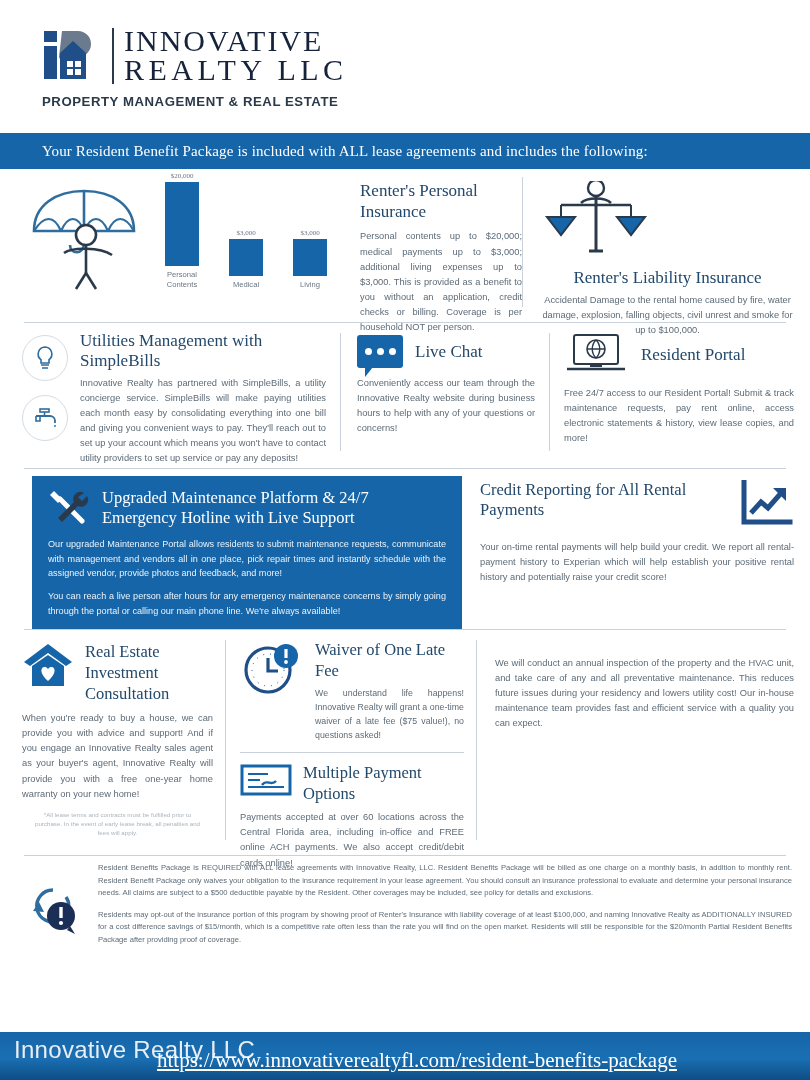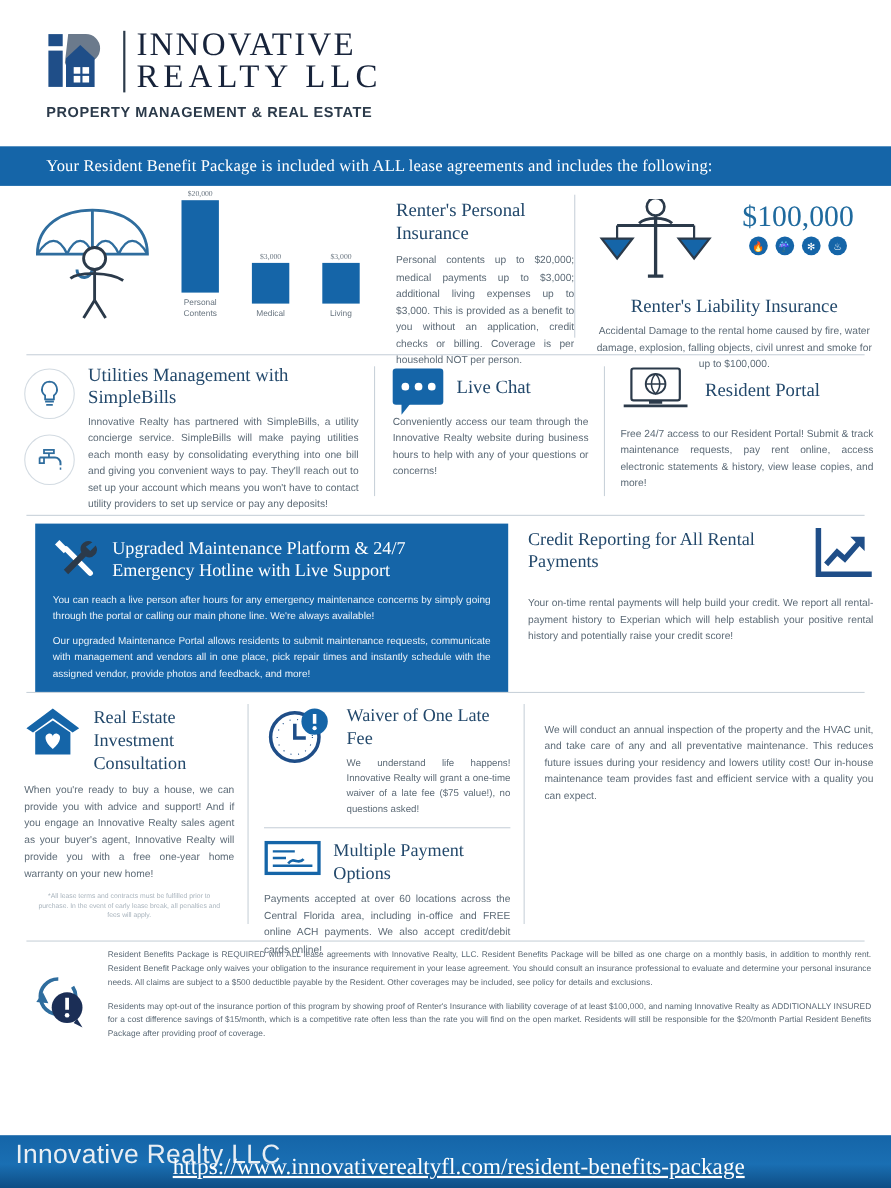--- a/index.html
+++ b/index.html
@@ -166,29 +166,20 @@
           <path d="M55 15 L55 70" stroke="#2b3a4a" stroke-width="3"></path>
           <path d="M48 70 L62 70" stroke="#2b3a4a" stroke-width="3"></path>
           <path d="M20 24 L90 24" stroke="#2b3a4a" stroke-width="2.6"></path>
           <path d="M40 22 C46 16 64 16 70 22" stroke="#2b3a4a" stroke-width="2.6" fill="none"></path>
           <path d="M20 24 L20 36" stroke="#2b3a4a" stroke-width="2"></path>
           <path d="M90 24 L90 36" stroke="#2b3a4a" stroke-width="2"></path>
           <path d="M6 36 L34 36 L20 54 Z" fill="#1565a8" stroke="#2b3a4a" stroke-width="2"></path>
           <path d="M76 36 L104 36 L90 54 Z" fill="#1565a8" stroke="#2b3a4a" stroke-width="2"></path>
         </svg>
       </div>
-      <div style="flex:1;">
-        <div class="liab-amount">$100,000</div>
-        <div class="pill-row">
-          <div class="pill">🔥</div>
-          <div class="pill">☔</div>
-          <div class="pill">✻</div>
-          <div class="pill">♨</div>
-        </div>
-      </div>
     </div>
     <div class="liab-title">Renter's Liability Insurance</div>
     <div class="body-txt" style="text-align:center;margin-top:5px;">Accidental Damage to the rental home caused by fire, water damage, explosion, falling objects, civil unrest and smoke for up to $100,000.</div>
   </div>
 </div>
 
 <div class="hr-line" style="margin:0 24px;"></div>
 
 <div class="sec2">
   <div class="col-a">
@@ -251,22 +242,22 @@
     <div class="maint-head">
       <div style="flex:0 0 auto;">
         <svg width="42" height="38" viewBox="0 0 42 38">
           <path d="M6 4 L14 12 L10 16 L2 8 Z" fill="#ffffff"></path>
           <path d="M12 12 L34 34" stroke="#ffffff" stroke-width="5" stroke-linecap="round"></path>
           <path d="M36 6 a7 7 0 0 0 -10 9 L10 31 l4 4 L30 19 a7 7 0 0 0 9 -10 l-5 5 l-4 -4 Z" fill="#2b3a4a"></path>
         </svg>
       </div>
       <div class="maint-title">Upgraded Maintenance Platform &amp; 24/7 Emergency Hotline with Live Support</div>
     </div>
+    <div class="maint-txt">Our upgraded Maintenance Portal allows residents to submit maintenance requests, communicate with management and vendors all in one place, pick repair times and instantly schedule with the assigned vendor, provide photos and feedback, and more!</div>
     <div class="maint-txt">You can reach a live person after hours for any emergency maintenance concerns by simply going through the portal or calling our main phone line. We're always available!</div>
-    <div class="maint-txt">Our upgraded Maintenance Portal allows residents to submit maintenance requests, communicate with management and vendors all in one place, pick repair times and instantly schedule with the assigned vendor, provide photos and feedback, and more!</div>
   </div>
   <div class="credit">
     <div class="credit-head">
       <div class="h-blue credit-title">Credit Reporting for All Rental Payments</div>
       <div style="flex:0 0 auto;">
         <svg width="56" height="48" viewBox="0 0 56 48">
           <path d="M6 2 L6 42 L52 42" fill="none" stroke="#1f4e88" stroke-width="5" stroke-linecap="square"></path>
           <path d="M13 33 L23 22 L30 28 L44 12" fill="none" stroke="#1f4e88" stroke-width="5" stroke-linejoin="miter"></path>
           <path d="M35 8 L48 8 L48 21 Z" fill="#1f4e88"></path>
         </svg>

